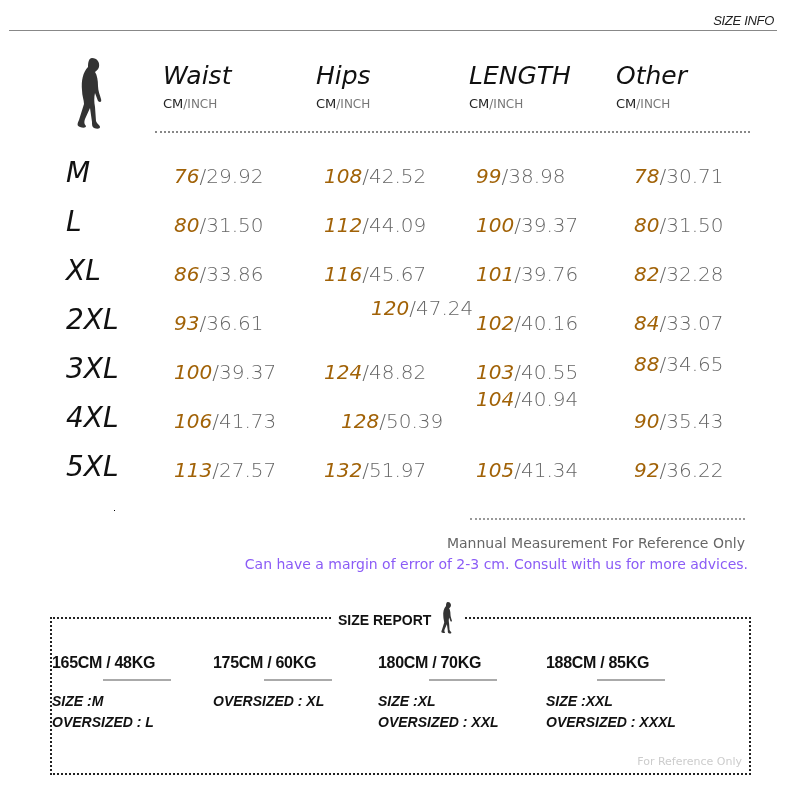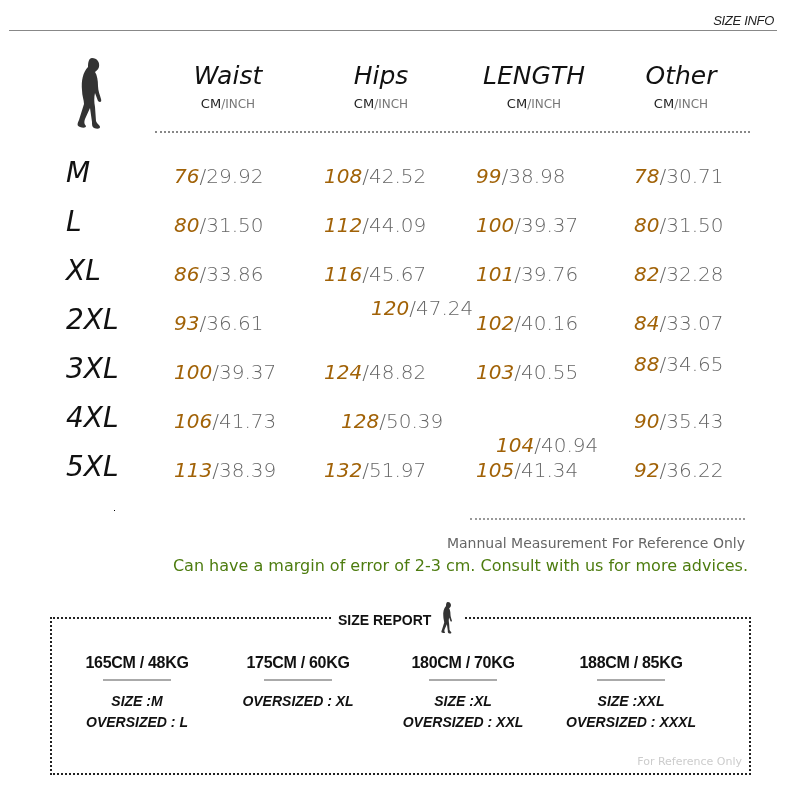--- a/index.html
+++ b/index.html
@@ -1,38 +1,38 @@
 <!DOCTYPE html>
 <html><head>
   <meta charset="utf-8">
   <style>
     html, body { margin:0; padding:0; }
     body { width:800px; height:800px; background:#ffffff; position:relative; overflow:hidden; font-family:"DejaVu Sans", sans-serif; color:#111; }
     .abs { position:absolute; }
     .size-info { right:26px; top:13px; font-family:"Liberation Sans", sans-serif; font-weight:normal; font-style:italic; font-size:13px; color:#222; letter-spacing:-0.3px; }
     .top-rule { left:9px; top:30px; width:768px; height:1px; background:#888; }
     .figure { left:68px; top:56px; width:40px; height:76px; }
-    .col-head { text-align:center; width:130px; }
+    .col-head { width:130px; }
     .col-title { font-family:"DejaVu Sans", sans-serif; font-style:italic; font-size:25px; color:#111; line-height:28px; }
     .col-unit { font-size:13px; line-height:16px; margin-top:6px; }
     .col-unit .cm { color:#222; }
     .col-unit .inch { color:#777; font-size:12px; }
     .dots-top { left:155px; top:131px; width:595px; border-top:2px dotted #888; }
     .size-label { left:66px; font-family:"DejaVu Sans", sans-serif; font-style:italic; font-size:28px; color:#111; line-height:30px; }
     .cell { font-size:20px; line-height:24px; white-space:nowrap; }
     .cell .cmv { font-style:italic; color:#a16207; }
     .cell .inv { color:#666; font-weight:300; }
     .dots-mid { left:470px; top:518px; width:275px; border-top:2px dotted #999; }
     .note1 { right:55px; top:535px; font-size:14px; color:#666; }
-    .note2 { right:52px; top:556px; font-size:16px; color:#4d7c0f; }
+    .note2 { right:52px; top:556px; font-size:14px; color:#8b5cf6; }
     .report-box { left:50px; top:617px; width:697px; height:154px; border:2px dotted #222; }
     .report-title-wrap { left:332px; top:595px; height:40px; background:#fff; padding:0 6px; display:flex; align-items:flex-end; gap:4px; }
     .report-title { font-family:"Liberation Sans", sans-serif; font-weight:bold; font-size:14px; color:#111; padding-bottom:7px; }
     .mini-figure { width:22px; height:34px; }
-    .rep-col { width:170px; text-align:center; }
+    .rep-col { width:170px; text-align:left; }
     .rep-hw { font-family:"Liberation Sans", sans-serif; font-weight:bold; font-size:16px; color:#111; letter-spacing:-0.3px; }
     .rep-rule { width:68px; height:2px; background:#aaa; margin:7px auto 10px auto; }
     .rep-size { font-family:"Liberation Sans", sans-serif; font-weight:bold; font-style:italic; font-size:14px; color:#111; line-height:21px; }
     .ref-only { right:58px; top:755px; font-size:11px; color:#ccc; }
     .stray-dot { left:114px; top:510px; width:1px; height:1px; background:#000; }
   </style>
 </head>
 <body>
 
 <div class="abs size-info">SIZE INFO</div>
@@ -83,24 +83,24 @@
     <div class="abs cell" style="left: 476px; top: 311px;"><span class="cmv">102</span><span class="inv">/40.16</span></div>
     <div class="abs cell" style="left: 634px; top: 311px;"><span class="cmv">84</span><span class="inv">/33.07</span></div>
     <div class="abs size-label" style="top: 354px;">3XL</div>
     <div class="abs cell" style="left: 174px; top: 360px;"><span class="cmv">100</span><span class="inv">/39.37</span></div>
     <div class="abs cell" style="left: 324px; top: 360px;"><span class="cmv">124</span><span class="inv">/48.82</span></div>
     <div class="abs cell" style="left: 476px; top: 360px;"><span class="cmv">103</span><span class="inv">/40.55</span></div>
     <div class="abs cell" style="left: 634px; top: 352px;"><span class="cmv">88</span><span class="inv">/34.65</span></div>
     <div class="abs size-label" style="top: 403px;">4XL</div>
     <div class="abs cell" style="left: 174px; top: 409px;"><span class="cmv">106</span><span class="inv">/41.73</span></div>
     <div class="abs cell" style="left: 324px; top: 409px; margin-left: 17px;"><span class="cmv">128</span><span class="inv">/50.39</span></div>
-    <div class="abs cell" style="left: 476px; top: 433px; margin-left: 20px;"><span class="cmv">104</span><span class="inv">/40.94</span></div>
+    <div class="abs cell" style="left: 476px; top: 387px;"><span class="cmv">104</span><span class="inv">/40.94</span></div>
     <div class="abs cell" style="left: 634px; top: 409px;"><span class="cmv">90</span><span class="inv">/35.43</span></div>
     <div class="abs size-label" style="top: 452px;">5XL</div>
-    <div class="abs cell" style="left: 174px; top: 458px;"><span class="cmv">113</span><span class="inv">/38.39</span></div>
+    <div class="abs cell" style="left: 174px; top: 458px;"><span class="cmv">113</span><span class="inv">/27.57</span></div>
     <div class="abs cell" style="left: 324px; top: 458px;"><span class="cmv">132</span><span class="inv">/51.97</span></div>
     <div class="abs cell" style="left: 476px; top: 458px;"><span class="cmv">105</span><span class="inv">/41.34</span></div>
     <div class="abs cell" style="left: 634px; top: 458px;"><span class="cmv">92</span><span class="inv">/36.22</span></div>
   </div>
 
 <div class="abs stray-dot"></div>
 
 <div class="abs dots-mid"></div>
 <div class="abs note1">Mannual  Measurement For Reference Only</div>
 <div class="abs note2">Can have a margin of error of 2-3 cm.  Consult with us for more advices.</div>

